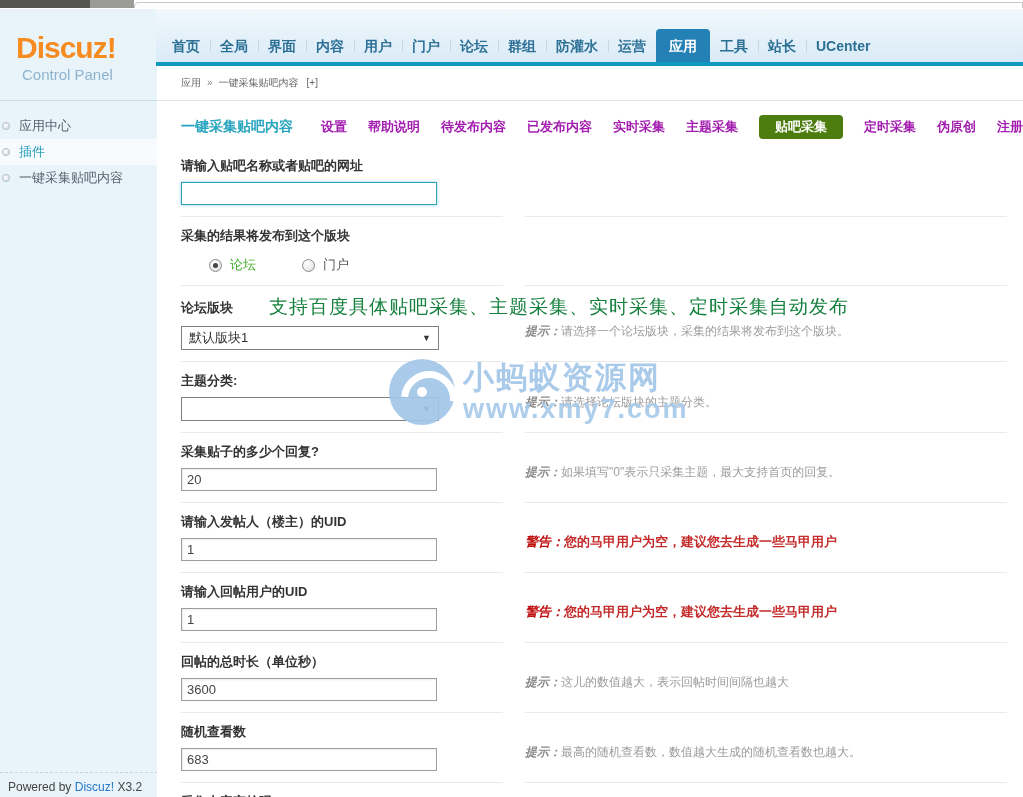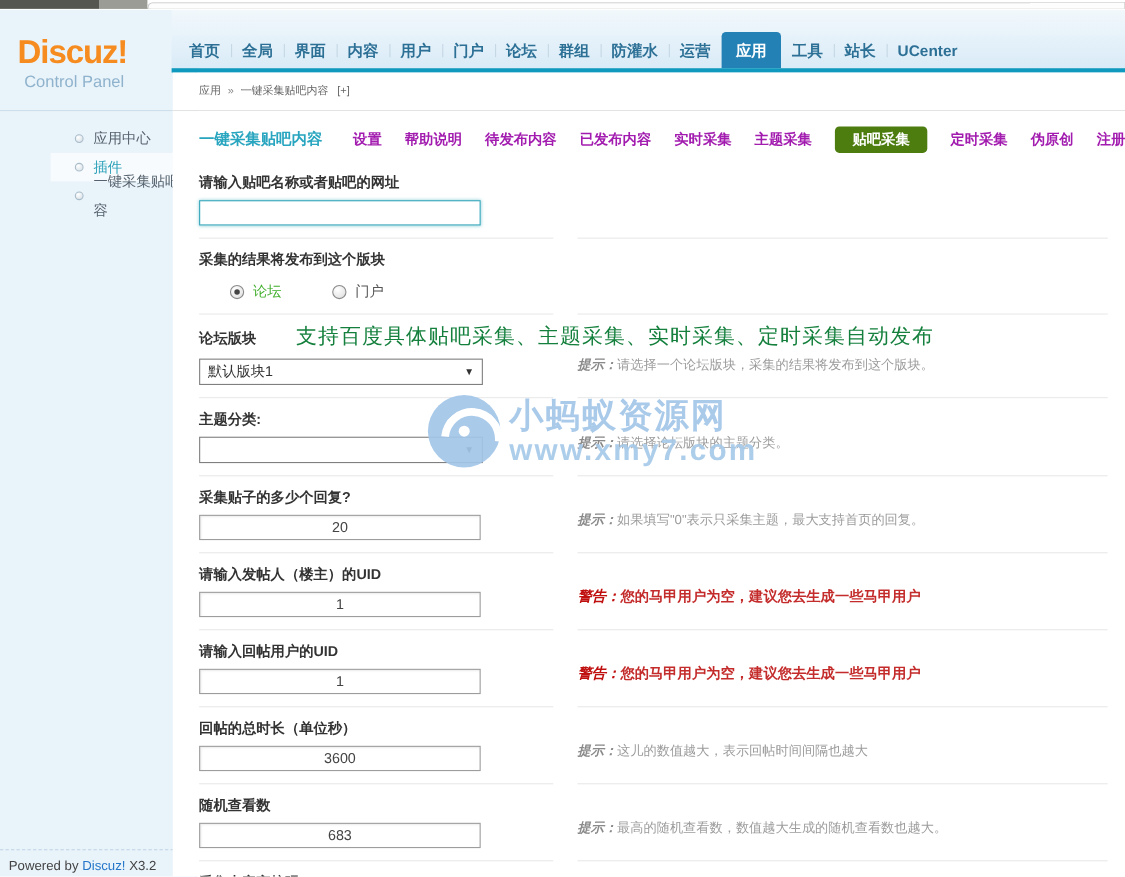--- a/index.html
+++ b/index.html
@@ -11,21 +11,21 @@
   .chrome .dark { position:absolute; left:0; top:0; width:90px; height:8px; background:#55564f; }
   .chrome .mid { position:absolute; left:90px; top:0; width:44px; height:8px; background:#9b9c96; }
   .chrome .tab { position:absolute; left:134px; top:2px; right:0; height:6px; background:#fdfdfd; border:1px solid #c9c9c9; border-bottom:none; border-radius:5px 0 0 0; }
 
   
   .sidebar { position:absolute; left:0; top:9px; width:179px; bottom:0; background:#e9f3fa; border-right:1px solid #cfe0ec; }
   .logo-area { height:92px; border-bottom:1px solid #ccdfeb; padding-top:24px; }
   .logo { font-size:30px; font-weight:bold; color:#f68b1f; padding-left:16px; letter-spacing:-1px; line-height:30px; }
   .logo-sub { font-size:15px; color:#8fb3cd; padding-left:22px; margin-top:3px; }
   .side-menu { list-style:none; padding-top:12px; }
-  .side-menu li { height:26px; line-height:26px; font-size:13px; color:#55626d; padding-left:22px; cursor:pointer; display:flex; align-items:center;margin-left:46px; }
+  .side-menu li { height:26px; line-height:26px; font-size:13px; color:#55626d; padding-left:2px; cursor:pointer; display:flex; align-items:center; }
   .side-menu li .bullet { display:inline-block; width:8px; height:8px; border-radius:50%;
       border:1px solid #a9bcc9; background:radial-gradient(circle at 35% 30%, #ffffff, #d3dde4); margin-right:9px; flex:0 0 auto; }
   .side-menu li.active { background:#f7fbfe; color:#2aa0b8; }
   .side-foot { position:absolute; left:0; right:0; bottom:0; border-top:1px dashed #bfd4e4; padding:7px 0 2px 8px; font-size:12px; color:#444; line-height:15px; }
   .side-foot a { color:#2577c9; text-decoration:none; }
 
   
   .header { position:absolute; left:156px; top:9px; right:0; height:53px; background:linear-gradient(#f2f8fc,#d9ebf7); }
   .topnav { position:absolute; left:6px; bottom:0; display:flex; align-items:flex-end; }
   .topnav .t { font-size:14px; font-weight:bold; color:#2d7096; padding:5px 10px 7px; line-height:18px; cursor:pointer; white-space:nowrap; position:relative; }
@@ -52,21 +52,21 @@
   .frow { display:flex; }
   .cell-l { width:322px; border-bottom:1px solid #e9e9e9; padding:10px 0 11px; }
   .cell-r { flex:1; border-bottom:1px solid #e9e9e9; margin-left:22px; padding:10px 0 16px; display:flex; align-items:flex-end; }
   .frow.last .cell-l, .frow.last .cell-r { border-bottom:none; }
   .label-line { display:flex; align-items:center; white-space:nowrap; }
   .flabel { font-size:13px; font-weight:bold; color:#333; line-height:17px; }
   .promo { font-size:19px; color:#15803d; margin-left:36px; line-height:22px; letter-spacing:1px; }
 
   .tinput { display:block; width:256px; height:23px; margin-top:8px; border:1px solid #9d9d9d; background:#fff;
       font-family:"Liberation Sans","DejaVu Sans",sans-serif; font-size:13px; color:#444; padding:2px 5px;
-      box-shadow:inset 1px 1px 2px rgba(0,0,0,0.08);text-align:center; }
+      box-shadow:inset 1px 1px 2px rgba(0,0,0,0.08); }
   .tinput.focused { border:1px solid #2fa4b8; box-shadow:0 0 3px rgba(47,164,184,0.55); }
 
   .dselect { width:258px; height:24px; margin-top:8px; border:1px solid #7f7f7f; background:#fff; display:flex;
       align-items:center; justify-content:space-between; padding:0 7px; font-size:13px; color:#333; cursor:pointer; }
   .dselect .arrow { font-size:9px; color:#333; }
 
   .radio-line { display:flex; align-items:center; margin-top:12px; margin-left:28px; }
   .radio { display:inline-block; width:13px; height:13px; border-radius:50%; border:1px solid #8a8a8a;
       background:radial-gradient(circle at 35% 30%, #ffffff, #dcdcdc); position:relative; margin-right:8px; cursor:pointer; }
   .radio.checked::after { content:""; position:absolute; left:3px; top:3px; width:5px; height:5px; border-radius:50%; background:#444; }

